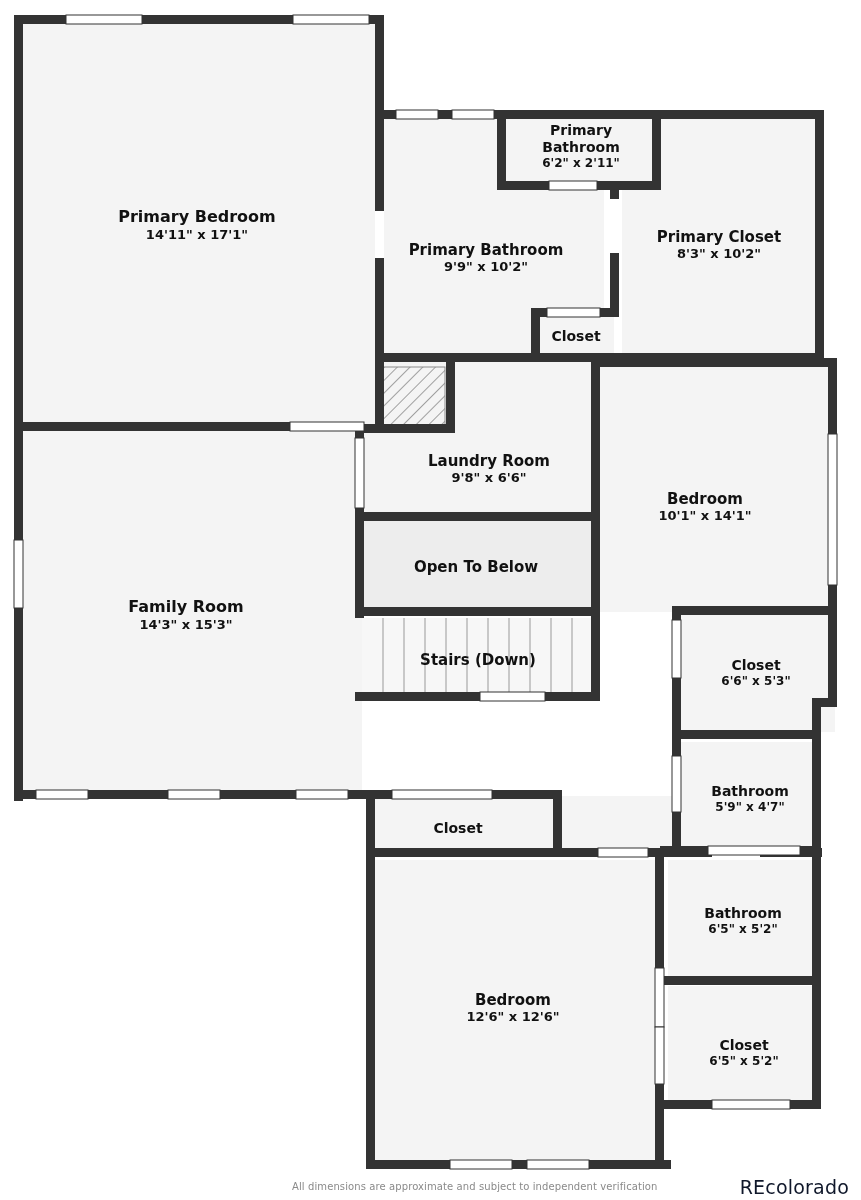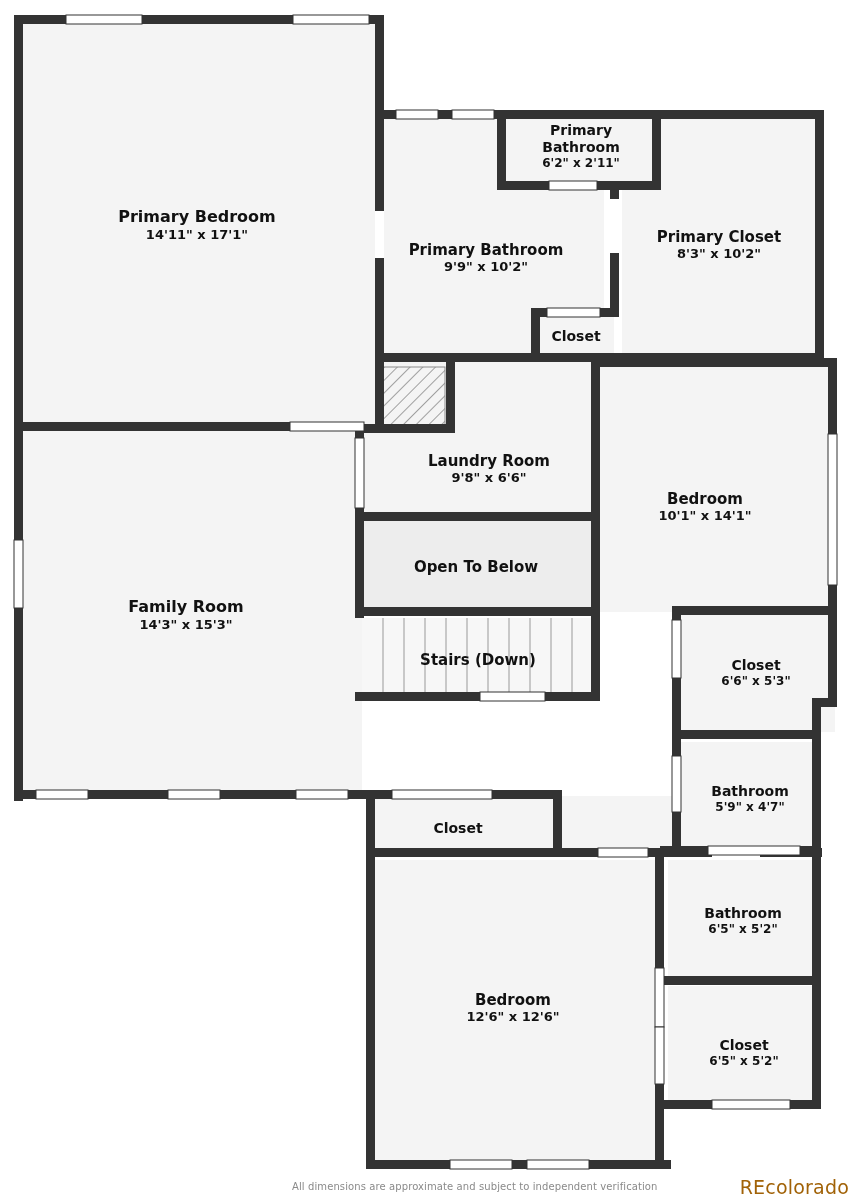--- a/index.html
+++ b/index.html
@@ -16,21 +16,21 @@
   .label .nm{font-weight:700;display:block;}
   .label .dm{font-weight:700;display:block;}
   .footer-note{
     position:absolute;left:292px;top:1181px;
     font-size:10px;color:#8a8a8a;font-weight:400;
     font-family:"DejaVu Sans","Liberation Sans",sans-serif;
     letter-spacing:.1px;white-space:nowrap;
   }
   .watermark{
     position:absolute;right:12px;top:1176px;
-    font-size:19px;color:#a16207;font-weight:400;
+    font-size:19px;color:#0f172a;font-weight:400;
     font-family:"DejaVu Sans","Liberation Sans",sans-serif;
     letter-spacing:.2px;white-space:nowrap;
   }
 </style>
 </head>
 <body>
 
 <svg id="plan" viewBox="0 0 861 1200" width="861" height="1200" xmlns="http://www.w3.org/2000/svg">
   <defs>
     <pattern id="hatchPat" width="9" height="9" patternTransform="rotate(45)" patternUnits="userSpaceOnUse">

